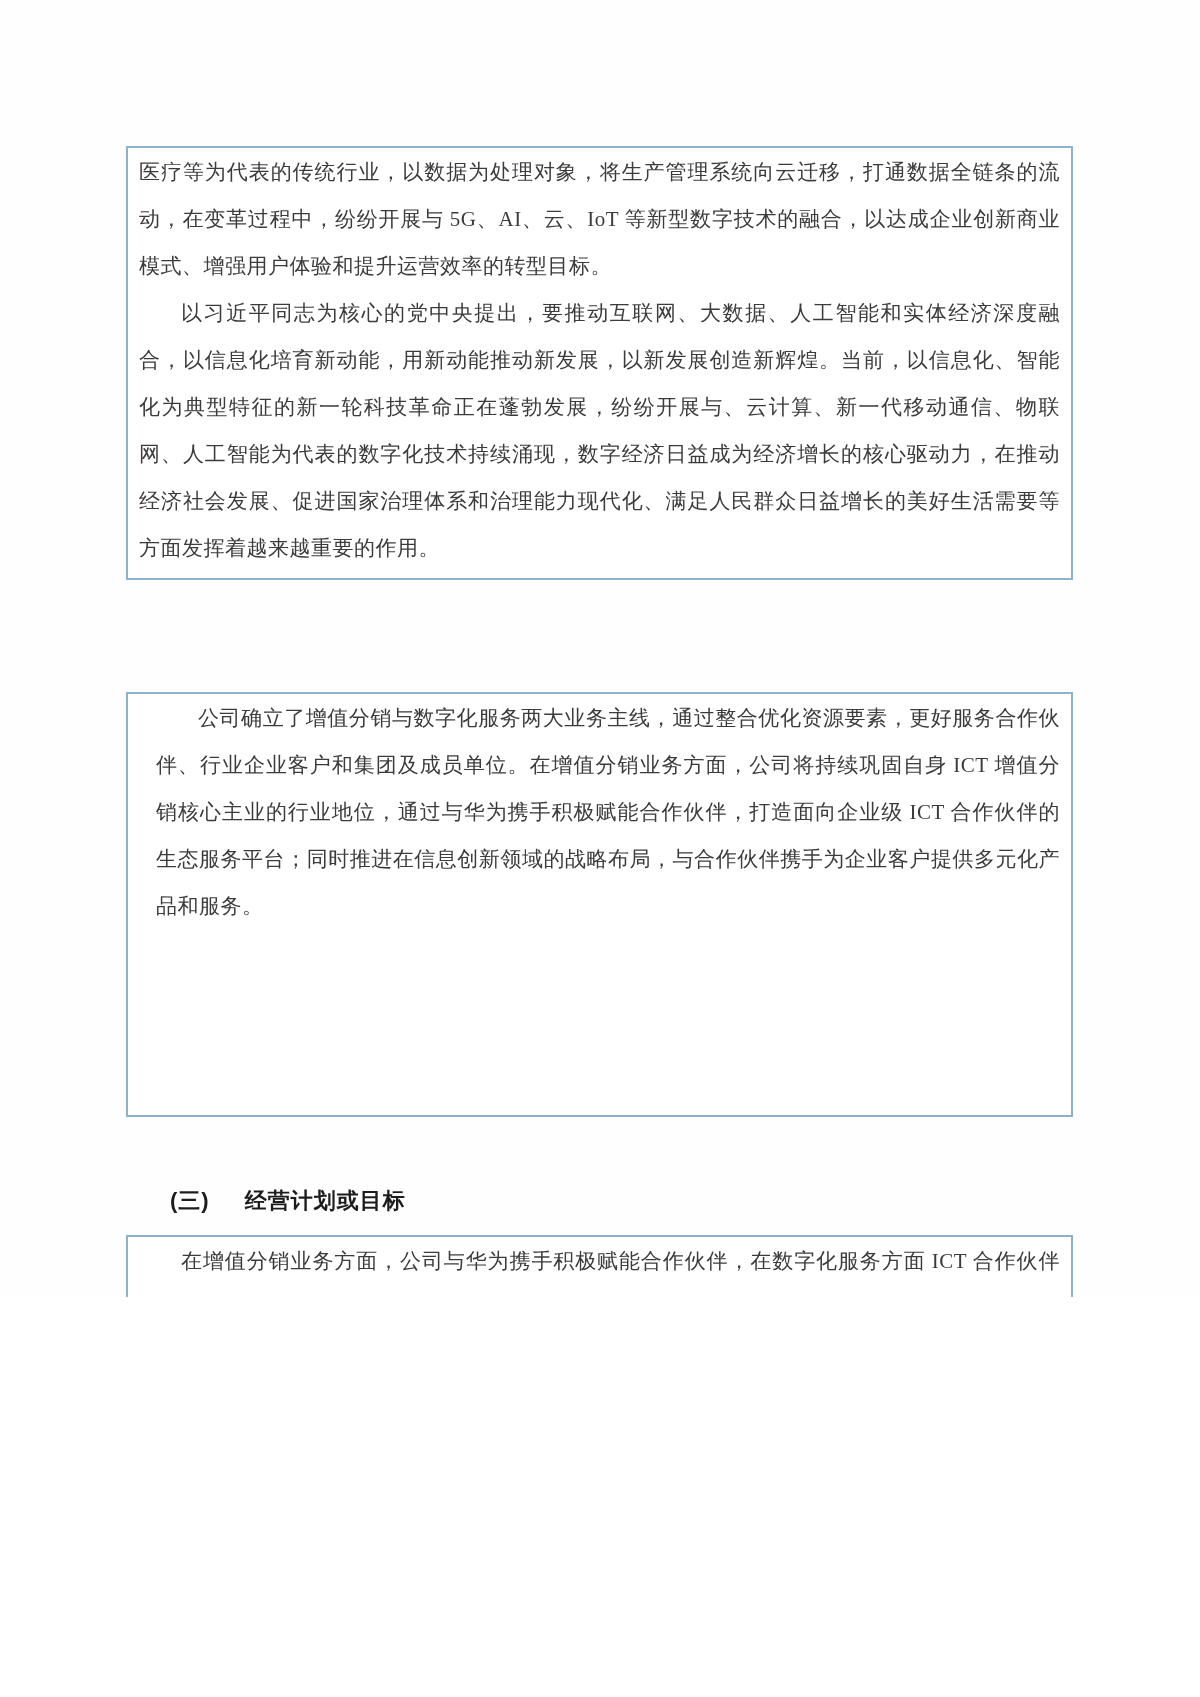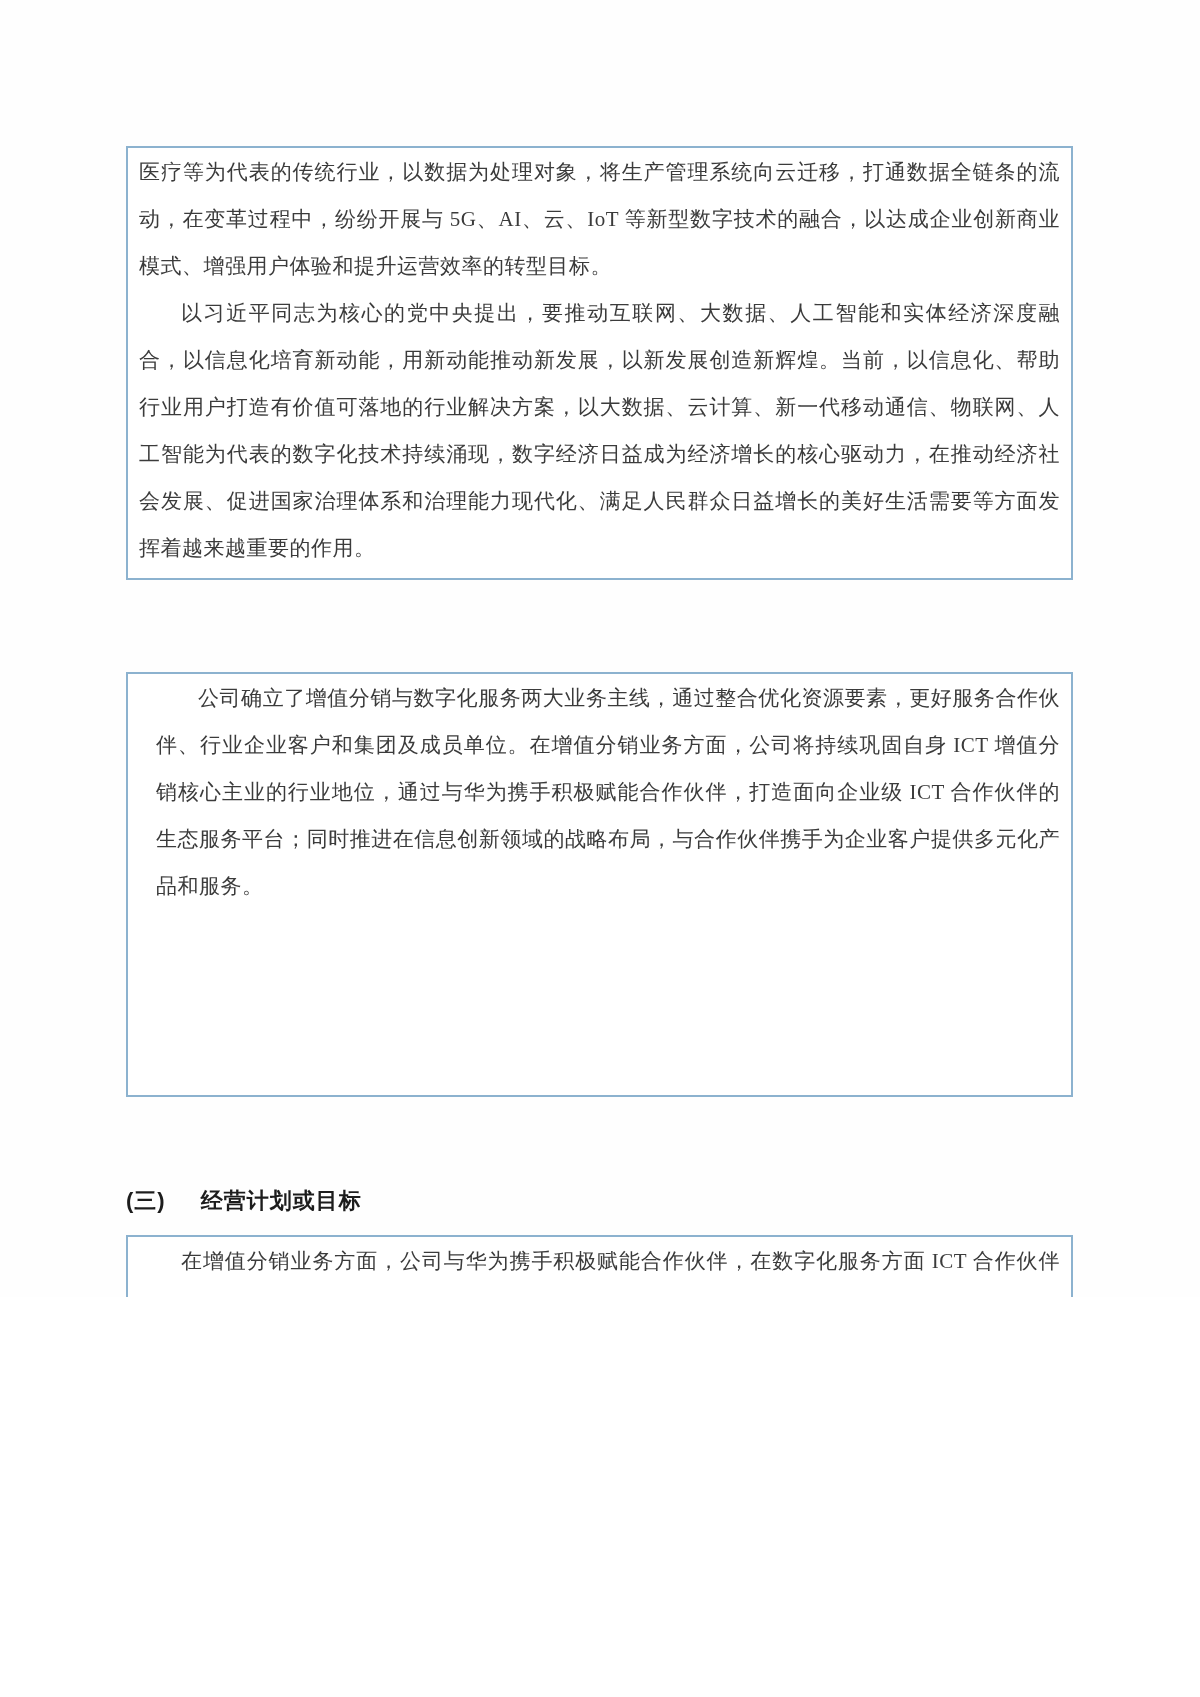--- a/index.html
+++ b/index.html
@@ -32,55 +32,55 @@
   .para {
     font-size: 21px;
     line-height: 47px;
     color: var(--body_text);
     text-align: justify;
     text-justify: inter-ideograph;
     letter-spacing: 0.5px;
   }
   .para.indent { text-indent: 2em; }
   .box1 { top: 146px; min-height: 424px; }
-  .box2 { top: 672px; min-height: 425px; padding-left: 28px; }
+  .box2 { top: 692px; min-height: 425px; padding-left: 28px; }
   .box3 { top: 1235px; min-height: 143px; }
   .heading {
     position: absolute;
     left: 126px;
     width: 947px;
     font-family: "Liberation Sans", "DejaVu Sans", sans-serif;
     font-weight: bold;
     font-size: 22px;
     color: var(--heading_text);
     letter-spacing: 1px;
   }
   .heading-1 { top: 638px; }
-  .heading-2 { top: 1186px; }
+  .heading-2 { top: 1186px; margin-left: 44px; }
   .hnum { display: inline-block; margin-right: 28px; }
   .page-number {
     position: absolute;
     top: 1528px;
     left: 0;
     width: 1200px;
     text-align: center;
     font-family: "Liberation Sans", "DejaVu Sans", sans-serif;
     font-weight: normal;
     font-size: 17px;
     color: #333;
   }
 </style>
 </head>
 <body>
 
 <div class="page">
 
   <section class="textbox box1">
     <p class="para no-indent">医疗等为代表的传统行业，以数据为处理对象，将生产管理系统向云迁移，打通数据全链条的流动，在变革过程中，纷纷开展与 5G、AI、云、IoT 等新型数字技术的融合，以达成企业创新商业模式、增强用户体验和提升运营效率的转型目标。</p>
-    <p class="para indent">以习近平同志为核心的党中央提出，要推动互联网、大数据、人工智能和实体经济深度融合，以信息化培育新动能，用新动能推动新发展，以新发展创造新辉煌。当前，以信息化、帮助行业用户打造有价值可落地的行业解决方案，以大数据、云计算、新一代移动通信、物联网、人工智能为代表的数字化技术持续涌现，数字经济日益成为经济增长的核心驱动力，在推动经济社会发展、促进国家治理体系和治理能力现代化、满足人民群众日益增长的美好生活需要等方面发挥着越来越重要的作用。</p>
+    <p class="para indent">以习近平同志为核心的党中央提出，要推动互联网、大数据、人工智能和实体经济深度融合，以信息化培育新动能，用新动能推动新发展，以新发展创造新辉煌。当前，以信息化、智能化为典型特征的新一轮科技革命正在蓬勃发展，纷纷开展与、云计算、新一代移动通信、物联网、人工智能为代表的数字化技术持续涌现，数字经济日益成为经济增长的核心驱动力，在推动经济社会发展、促进国家治理体系和治理能力现代化、满足人民群众日益增长的美好生活需要等方面发挥着越来越重要的作用。</p>
   </section>
 
 
   <section class="textbox box2">
     <p class="para indent">公司确立了增值分销与数字化服务两大业务主线，通过整合优化资源要素，更好服务合作伙伴、行业企业客户和集团及成员单位。在增值分销业务方面，公司将持续巩固自身 ICT 增值分销核心主业的行业地位，通过与华为携手积极赋能合作伙伴，打造面向企业级 ICT 合作伙伴的生态服务平台；同时推进在信息创新领域的战略布局，与合作伙伴携手为企业客户提供多元化产品和服务。</p>
   </section>
 
   <h2 class="heading heading-2">
     <span class="hnum">(三)</span>
     <span class="htitle">经营计划或目标</span>

